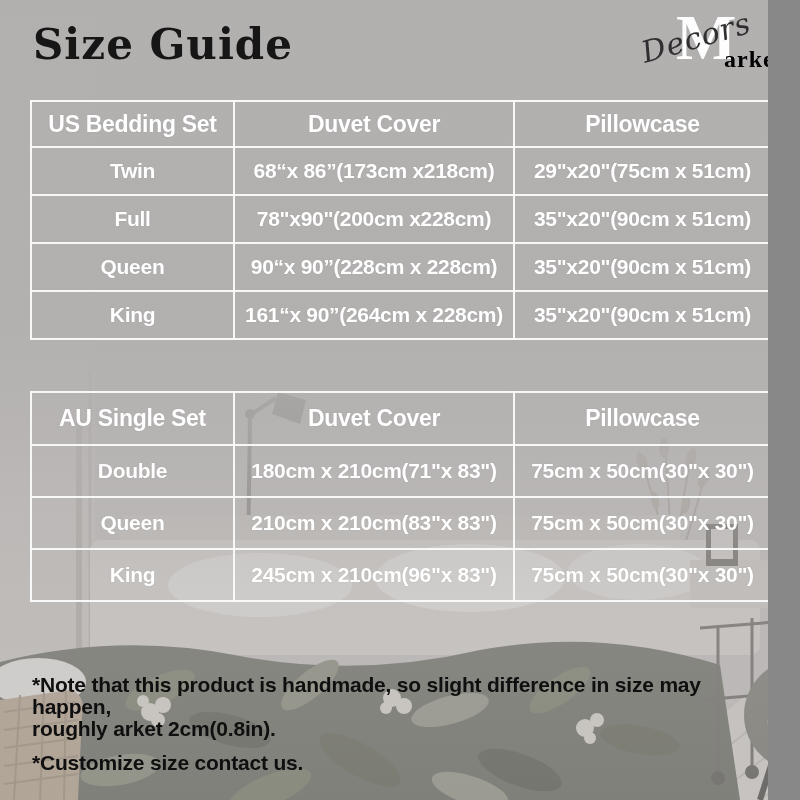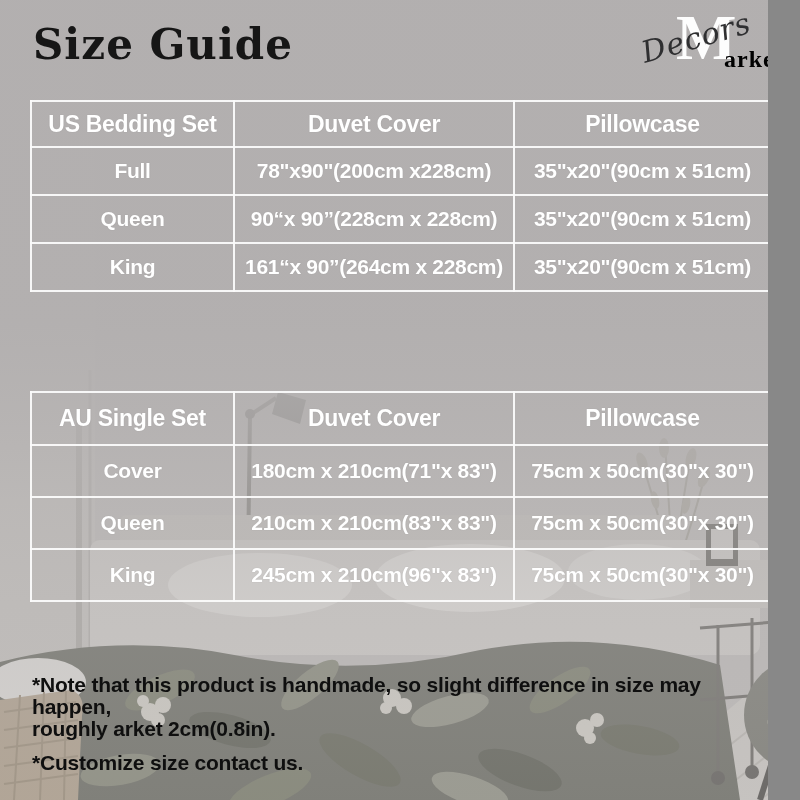--- a/index.html
+++ b/index.html
@@ -207,20 +207,25 @@
         </colgroup>
       <thead>
           <tr>
             <th>US Bedding Set</th>
             <th>Duvet Cover</th>
             <th>Pillowcase</th>
           </tr>
         </thead>
       <tbody>
           <tr>
+            <td>Twin</td>
+            <td>68“x 86”(173cm x218cm)</td>
+            <td>29"x20"(75cm x 51cm)</td>
+          </tr>
+          <tr>
             <td>Full</td>
             <td>78"x90"(200cm x228cm)</td>
             <td>35"x20"(90cm x 51cm)</td>
           </tr>
           <tr>
             <td>Queen</td>
             <td>90“x 90”(228cm x 228cm)</td>
             <td>35"x20"(90cm x 51cm)</td>
           </tr>
           <tr>
@@ -239,21 +244,21 @@
         </colgroup>
       <thead>
           <tr>
             <th>AU Single Set</th>
             <th>Duvet Cover</th>
             <th>Pillowcase</th>
           </tr>
         </thead>
       <tbody>
           <tr>
-            <td>Cover</td>
+            <td>Double</td>
             <td>180cm x 210cm(71"x 83")</td>
             <td>75cm x 50cm(30"x 30")</td>
           </tr>
           <tr>
             <td>Queen</td>
             <td>210cm x 210cm(83"x 83")</td>
             <td>75cm x 50cm(30"x 30")</td>
           </tr>
           <tr>
             <td>King</td>

